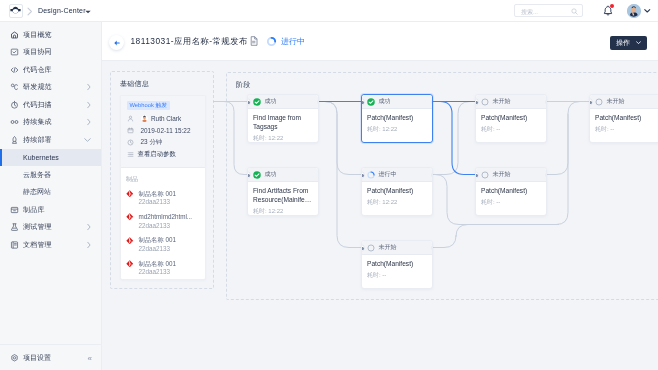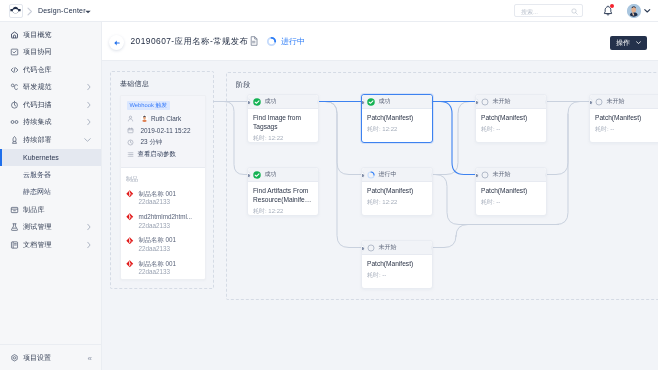--- a/index.html
+++ b/index.html
@@ -259,21 +259,21 @@
 </div>
 
 <div class="content">
   <div class="chdr">
     <div class="backbtn">
       <svg width="8" height="8" viewBox="0 0 16 16">
           <path d="M7.4 3.2 3 8l4.4 4.8z" fill="#1f6feb"></path>
           <path d="M4.4 8h8" stroke="#1f6feb" stroke-width="2.2" stroke-linecap="round"></path>
         </svg>
     </div>
-    <div class="ptitle">20190607-应用名称-常规发布</div>
+    <div class="ptitle">18113031-应用名称-常规发布</div>
     <svg class="doc-ico" width="8" height="10" viewBox="0 0 16 20">
         <path d="M2.4 1.4h7.2L14 5.8v12.8H2.4z" fill="none" stroke="#6b7589" stroke-width="1.5" stroke-linejoin="round"></path>
         <path d="M9.4 1.6v4.4H13.8" fill="none" stroke="#6b7589" stroke-width="1.5" stroke-linejoin="round"></path>
         <path d="M5 10.6h5M5 13.6h5" stroke="#6b7589" stroke-width="1.4" stroke-linecap="round"></path>
       </svg>
     <div class="runstate">
       <svg class="spinner" viewBox="0 0 24 24">
         <circle cx="12" cy="12" r="8" fill="none" stroke="#c5dbfc" stroke-width="4"></circle>
         <path d="M12 4a8 8 0 0 1 8 8" fill="none" stroke="#2b7cf5" stroke-width="4" stroke-linecap="round"></path>
       </svg>

